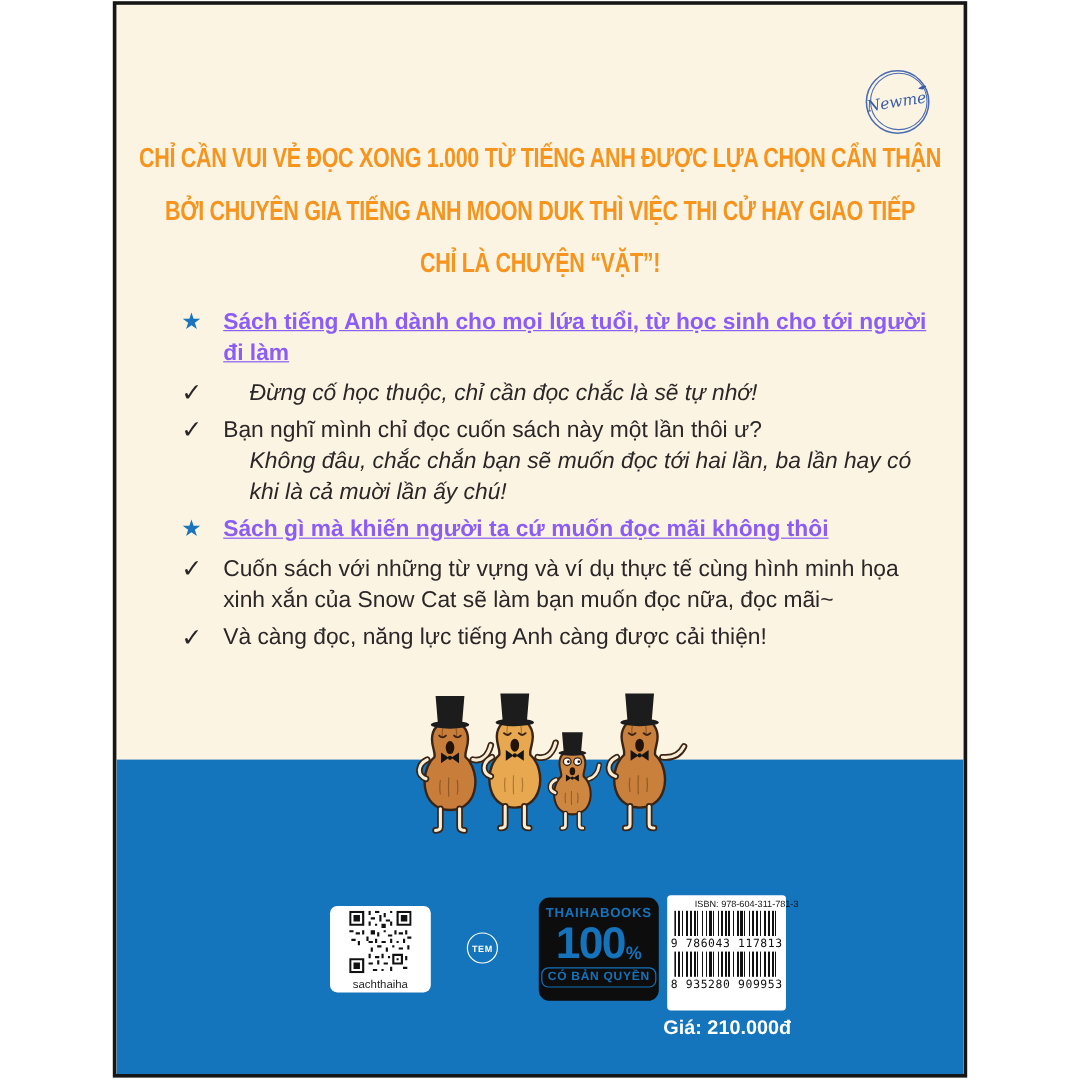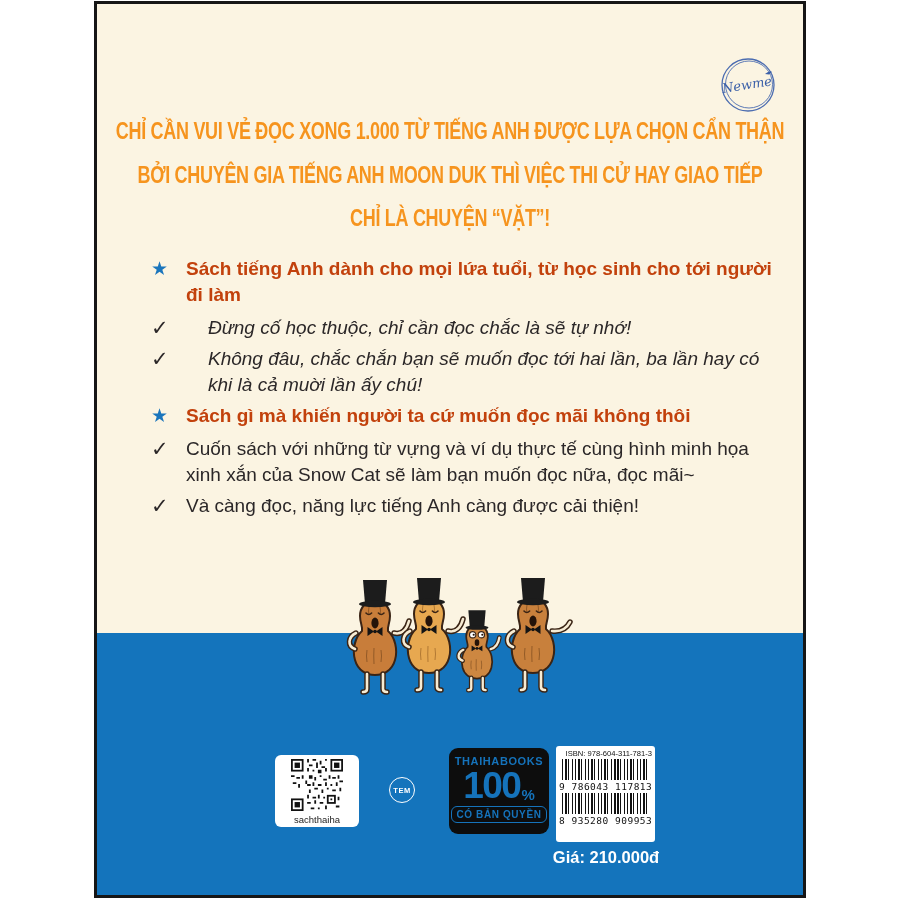--- a/index.html
+++ b/index.html
@@ -26,21 +26,21 @@
   }
   .headline div { white-space:nowrap; }
   
   .list { position:absolute; left:54px; top:249px; width:630px; color:#2b2728; }
   .row { display:flex; margin-bottom:5px; }
   .row.star-row { margin-top:3px; margin-bottom:7px; }
   .bullet { width:35px; flex:0 0 35px; line-height:26px; }
   .star-glyph { color:#1a75bc; font-size:19px; }
   .check-glyph { color:#2b2728; font-size:21px; font-weight:300; }
   .item-text { font-size:19px; line-height:26px; }
-  .star-text { color:#c2410c; font-weight:bold; }
+  .star-text { color:#8b5cf6; font-weight:bold;text-decoration:underline; }
   .note { font-style:italic; padding-left:22px; font-size:19px; line-height:26px; }
   
   .peanuts { position:absolute; left:240px; top:562px; width:250px; height:142px; }
   
   .qr-box {
     position:absolute; left:178px; top:751px; width:84px; height:72px;
     background:#ffffff; border-radius:6px; text-align:center;
   }
   .qr-box svg { margin-top:4px; }
   .qr-caption { font-size:9.5px; color:#1d1d1d; line-height:10px; }
@@ -61,21 +61,21 @@
   .badge-percent-number { font-size:37px; letter-spacing:-1.5px; }
   .badge-percent-sign { font-size:15px; margin-left:1px; }
   .badge-tagline {
     font-size:10px; font-weight:bold; letter-spacing:0.6px; white-space:nowrap;
     border:1.2px solid #1573bb; border-radius:6px; padding:2px 5px;
   }
   .barcode-box {
     position:absolute; left:459px; top:742px; width:99px; height:96px;
     background:#ffffff; border-radius:3px; box-sizing:border-box; padding:3px 3px;
   }
-  .isbn { font-size:7.6px; color:#111; text-align:right; white-space:nowrap; }
+  .isbn { font-size:7.6px; color:#111; text-align:left; white-space:nowrap;margin-left:20px; }
   .bars {
     height:21px; margin:1px 3px;
     background-image:repeating-linear-gradient(90deg,
       #111 0 1.5px, #fff 1.5px 3px, #111 3px 5px, #fff 5px 6px,
       #111 6px 7px, #fff 7px 10px, #111 10px 11px, #fff 11px 13px);
   }
   .digits {
     font-family:"DejaVu Sans Mono", monospace; font-size:9.5px; color:#111;
     text-align:center; letter-spacing:0.5px; line-height:11px; white-space:nowrap;
   }
@@ -116,20 +116,21 @@
     <div class="row">
       <div class="bullet check-glyph">✓</div>
       <div>
         <div class="note">Đừng cố học thuộc, chỉ cần đọc chắc là sẽ tự nhớ!</div>
       </div>
     </div>
 
     <div class="row">
       <div class="bullet check-glyph">✓</div>
       <div>
+        <div class="item-text">Bạn nghĩ mình chỉ đọc cuốn sách này một lần thôi ư?</div>
         <div class="note">Không đâu, chắc chắn bạn sẽ muốn đọc tới hai lần, ba lần hay có khi là cả muời lần ấy chú!</div>
       </div>
     </div>
 
     <div class="row star-row">
       <div class="bullet star-glyph">★</div>
       <div class="item-text star-text">Sách gì mà khiến người ta cứ muốn đọc mãi không thôi</div>
     </div>
 
     <div class="row">

